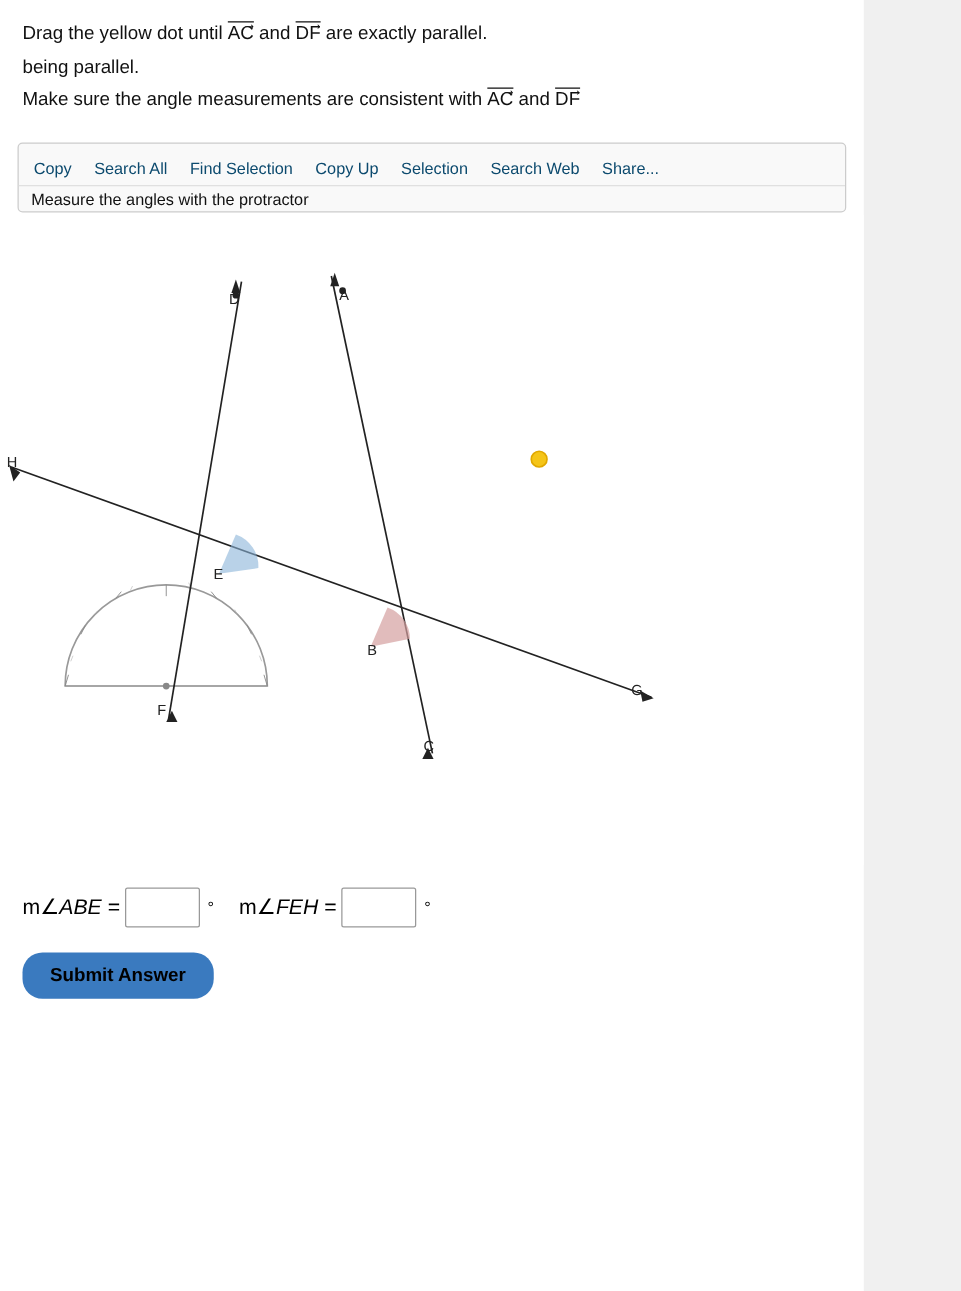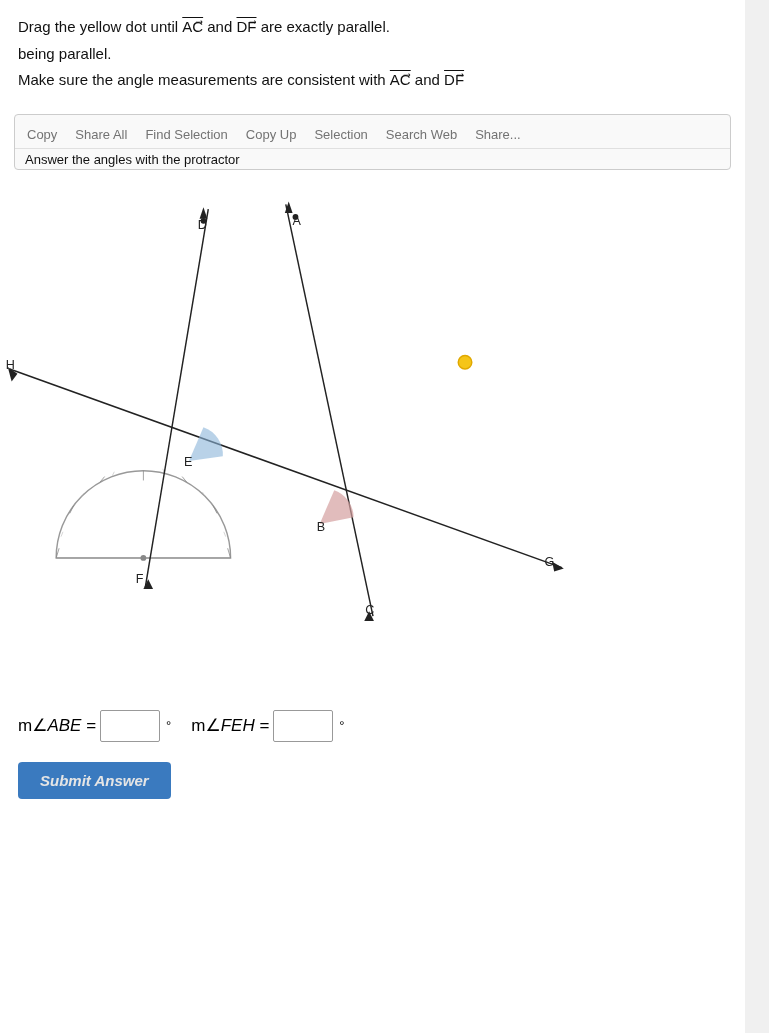--- a/index.html
+++ b/index.html
@@ -4,21 +4,21 @@
   <style>
     * { box-sizing: border-box; margin: 0; padding: 0; }
     body {
       font-family: Arial, sans-serif;
       background: #f0f0f0;
       width: 769px;
       min-height: 1033px;
     }
     .main-container {
       background: #fff;
-      width: 745px;
+      width: 691px;
       min-height: 1033px;
       position: relative;
       overflow: hidden;
     }
     .instructions {
       padding: 16px 18px 10px 18px;
       font-size: 15px;
       line-height: 1.5;
       color: #111;
     }
@@ -36,21 +36,21 @@
     .context-menu-row {
       display: flex;
       flex-direction: row;
       align-items: center;
       padding: 4px 10px 4px 10px;
       gap: 0;
       border-bottom: 1px solid #e0e0e0;
     }
     .context-menu-item {
       font-size: 13px;
-      color: #737373;
+      color: #0c4a6e;
       padding: 2px 14px 2px 4px;
       cursor: pointer;
       white-space: nowrap;
       text-align: right;
     }
     .context-menu-item.first {
       padding-left: 2px;
     }
     .context-sub-text {
       font-size: 13px;
@@ -114,29 +114,28 @@
       text-align: center;
       outline: none;
     }
     .degree-sup {
       font-size: 13px;
       vertical-align: super;
       margin-left: 2px;
     }
     .submit-btn {
       background: #3a7abf;
-      color: #e5e5e5;
+      color: #000000;
       border: none;
-      border-radius: 4px;
+      border-radius: 16px;
       padding: 10px 22px;
       font-size: 15px;
       font-weight: bold;
       cursor: pointer;
       width: fit-content;
-      font-style: italic;
     }
     .highlight-word {
       background: #b8d4f0;
       padding: 0 2px;
     }
   </style>
 </head>
 <body>
 
 <div class="main-container">
@@ -147,28 +146,28 @@
     </div>
     <div class="math-line">being parallel.</div>
     <div class="math-line">
       Make sure the angle measurements are consistent with <span style="text-decoration: overline; font-weight:500;">AC</span>⃗ and <span style="text-decoration: overline; font-weight:500;">DF</span>⃗
     </div>
   </div>
 
   <div class="context-menu">
     <div class="context-menu-row">
       <span class="context-menu-item first">Copy</span>
-      <span class="context-menu-item">Share All</span>
+      <span class="context-menu-item">Search All</span>
       <span class="context-menu-item">Find Selection</span>
       <span class="context-menu-item">Copy Up</span>
       <span class="context-menu-item">Selection</span>
       <span class="context-menu-item">Search Web</span>
       <span class="context-menu-item">Share...</span>
     </div>
-    <div class="context-sub-text">Answer the angles with the protractor</div>
+    <div class="context-sub-text">Measure the angles with the protractor</div>
   </div>
 
   <div class="canvas-area">
     <svg viewBox="0 0 769 520">
 
       <rect x="0" y="0" width="769" height="520" fill="white"></rect>
 
       <g transform="translate(148, 390)">
 
         <path d="M -90 0 A 90 90 0 0 1 90 0 Z" fill="none" stroke="#999" stroke-width="1.5"></path>

